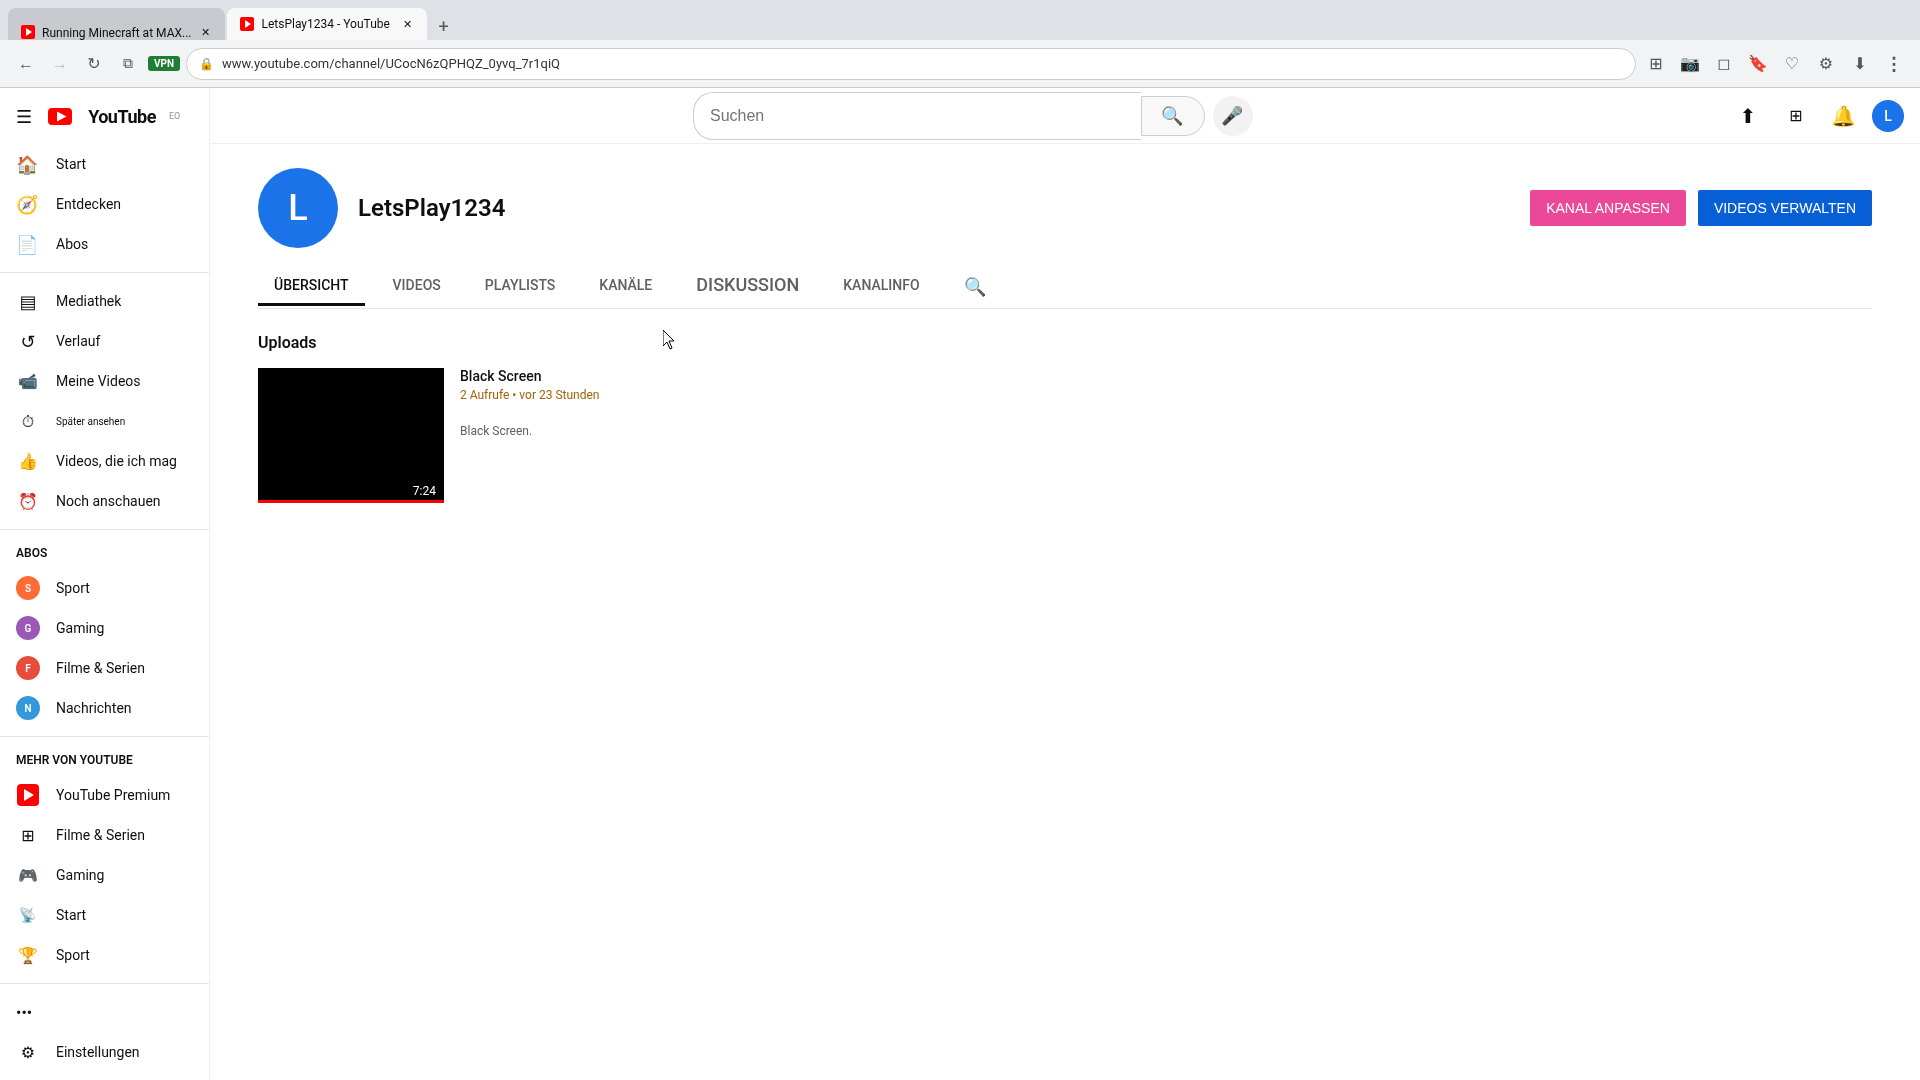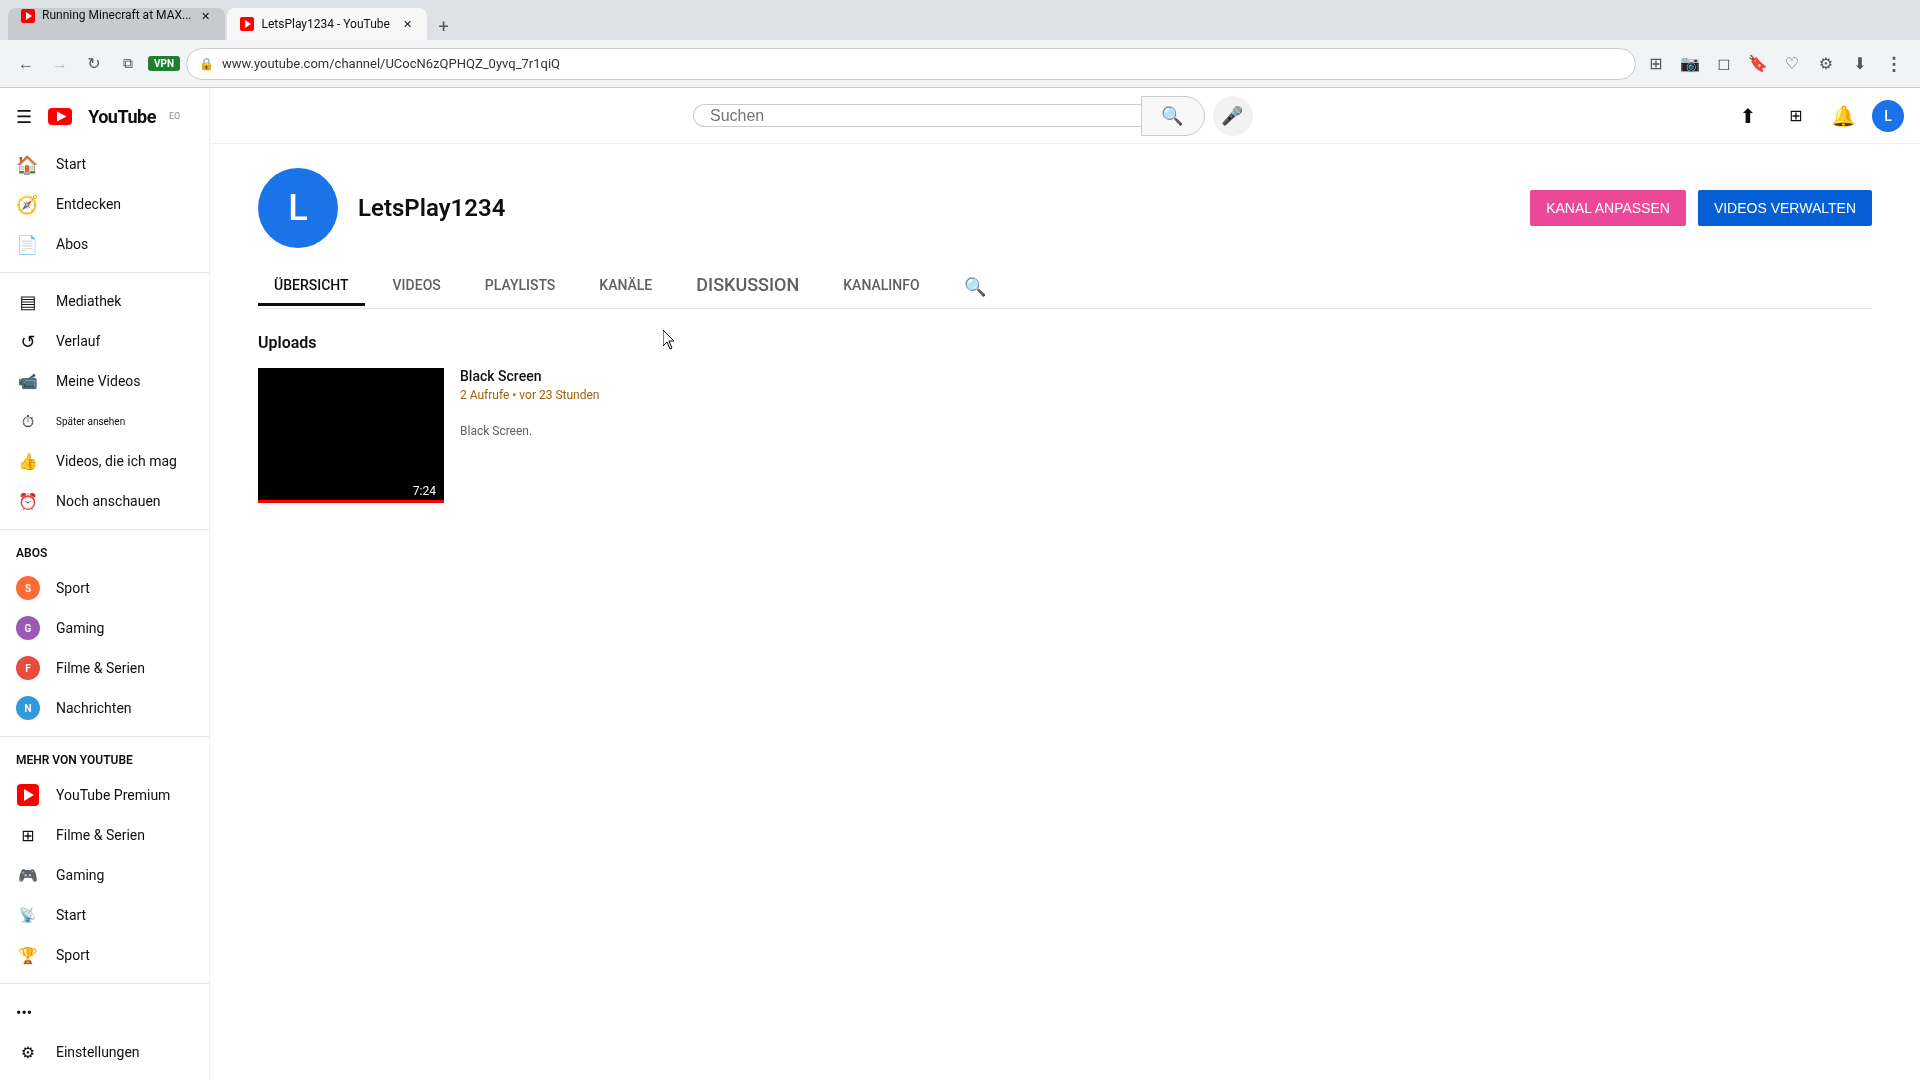--- a/index.html
+++ b/index.html
@@ -9,21 +9,21 @@
     ::-webkit-scrollbar { width: 6px; }
     ::-webkit-scrollbar-track { background: transparent; }
     ::-webkit-scrollbar-thumb { background: #ccc; border-radius: 3px; }
   </style>
 </head>
 <body>
 
 <div>
 
   <div style="display:flex;align-items:flex-end;height:40px;padding:0 8px;background:#dee1e6;">
-    <div style="display:flex;align-items:flex-start;height:32px;padding:0 12px;border-radius:8px 8px 0 0;background:#c8cad0;min-width:200px;max-width:240px;gap:6px;margin-right:2px;">
+    <div style="display:flex;align-items:flex-end;height:32px;padding:0 12px;border-radius:8px 8px 0 0;background:#c8cad0;min-width:200px;max-width:240px;gap:6px;margin-right:2px;">
       <span style="width:16px;height:16px;display:flex;align-items:center;justify-content:center;">
         <svg width="14" height="14" viewBox="0 0 14 14">
             <rect width="14" height="14" rx="2" fill="#ff0000"></rect>
             <polygon points="5,3 11,7 5,11" fill="white"></polygon>
           </svg>
       </span>
       <span style="flex:1;white-space:nowrap;overflow:hidden;text-overflow:ellipsis;font-size:12px;">Running Minecraft at MAX...</span>
       <span style="width:16px;height:16px;display:flex;align-items:center;justify-content:center;border-radius:50%;font-size:11px;cursor:pointer;">✕</span>
     </div>
     <div style="display:flex;align-items:center;height:32px;padding:0 12px;border-radius:8px 8px 0 0;background:#f8f8f8;min-width:200px;max-width:240px;gap:6px;margin-right:2px;">
@@ -179,21 +179,21 @@
     </div>
 
   </div>
 
   <div style="flex:1;overflow-y:auto;background:#fff;">
 
     <div style="display:flex;align-items:center;height:56px;padding:0 16px;position:sticky;top:0;background:#fff;z-index:100;gap:8px;border-bottom:1px solid #f0f0f0;">
 
       <div style="flex:1;display:flex;align-items:center;justify-content:center;">
         <div style="display:flex;align-items:center;width:560px;">
-          <input style="flex: 1 1 0%; height: 23px; border-top: 1px solid rgb(204, 204, 204); border-bottom: 1px solid rgb(204, 204, 204); border-left: 1px solid rgb(204, 204, 204); border-image: initial; border-right: none; border-radius: 20px 0px 0px 20px; padding: 0px 16px; font-size: 16px; outline: none;" placeholder="Suchen">
+          <input style="flex: 1 1 0%; height: 48px; border-top: 1px solid rgb(204, 204, 204); border-bottom: 1px solid rgb(204, 204, 204); border-left: 1px solid rgb(204, 204, 204); border-image: initial; border-right: none; border-radius: 20px 0px 0px 20px; padding: 0px 16px; font-size: 16px; outline: none;" placeholder="Suchen">
           <button style="width:64px;height:40px;background:#f8f8f8;border:1px solid #ccc;border-left:1px solid #ccc;border-radius:0 20px 20px 0;display:flex;align-items:center;justify-content:center;cursor:pointer;font-size:18px;color:#555;">
             <span>🔍</span>
           </button>
           <div style="width:40px;height:40px;border-radius:50%;background:#f2f2f2;display:flex;align-items:center;justify-content:center;cursor:pointer;margin-left:8px;font-size:18px;">
             <span>🎤</span>
           </div>
         </div>
       </div>
       <div style="display:flex;align-items:center;gap:8px;">
         <div style="width:40px;height:40px;display:flex;align-items:center;justify-content:center;border-radius:50%;cursor:pointer;font-size:20px;color:#0f0f0f;">⬆</div>

